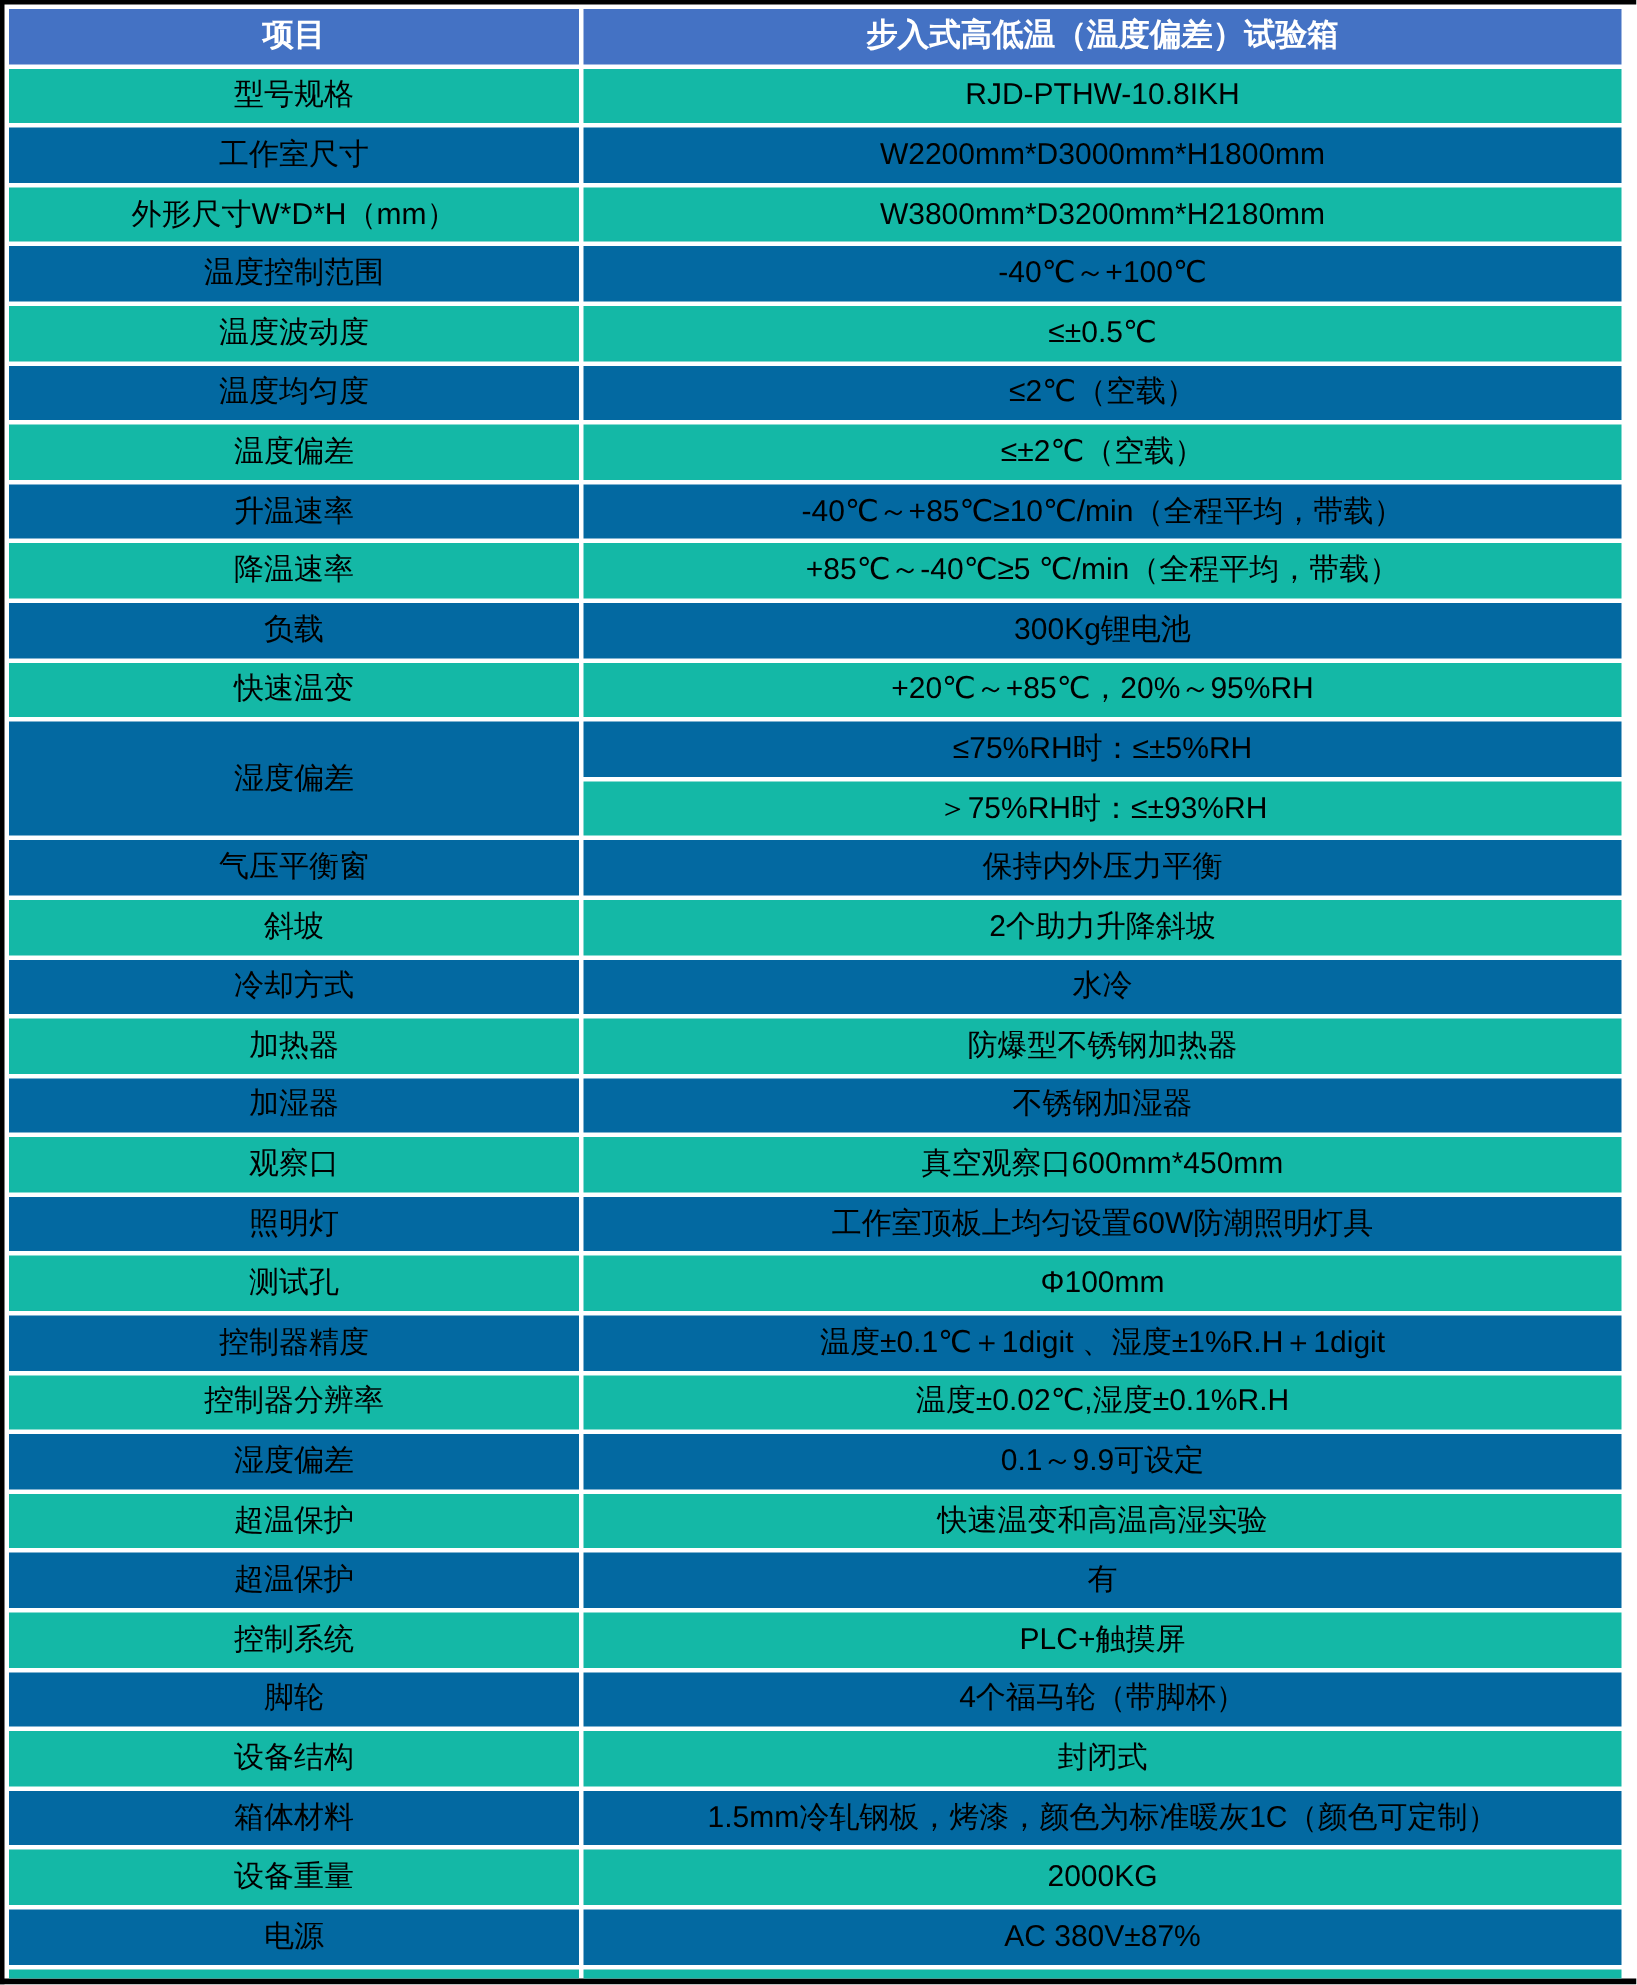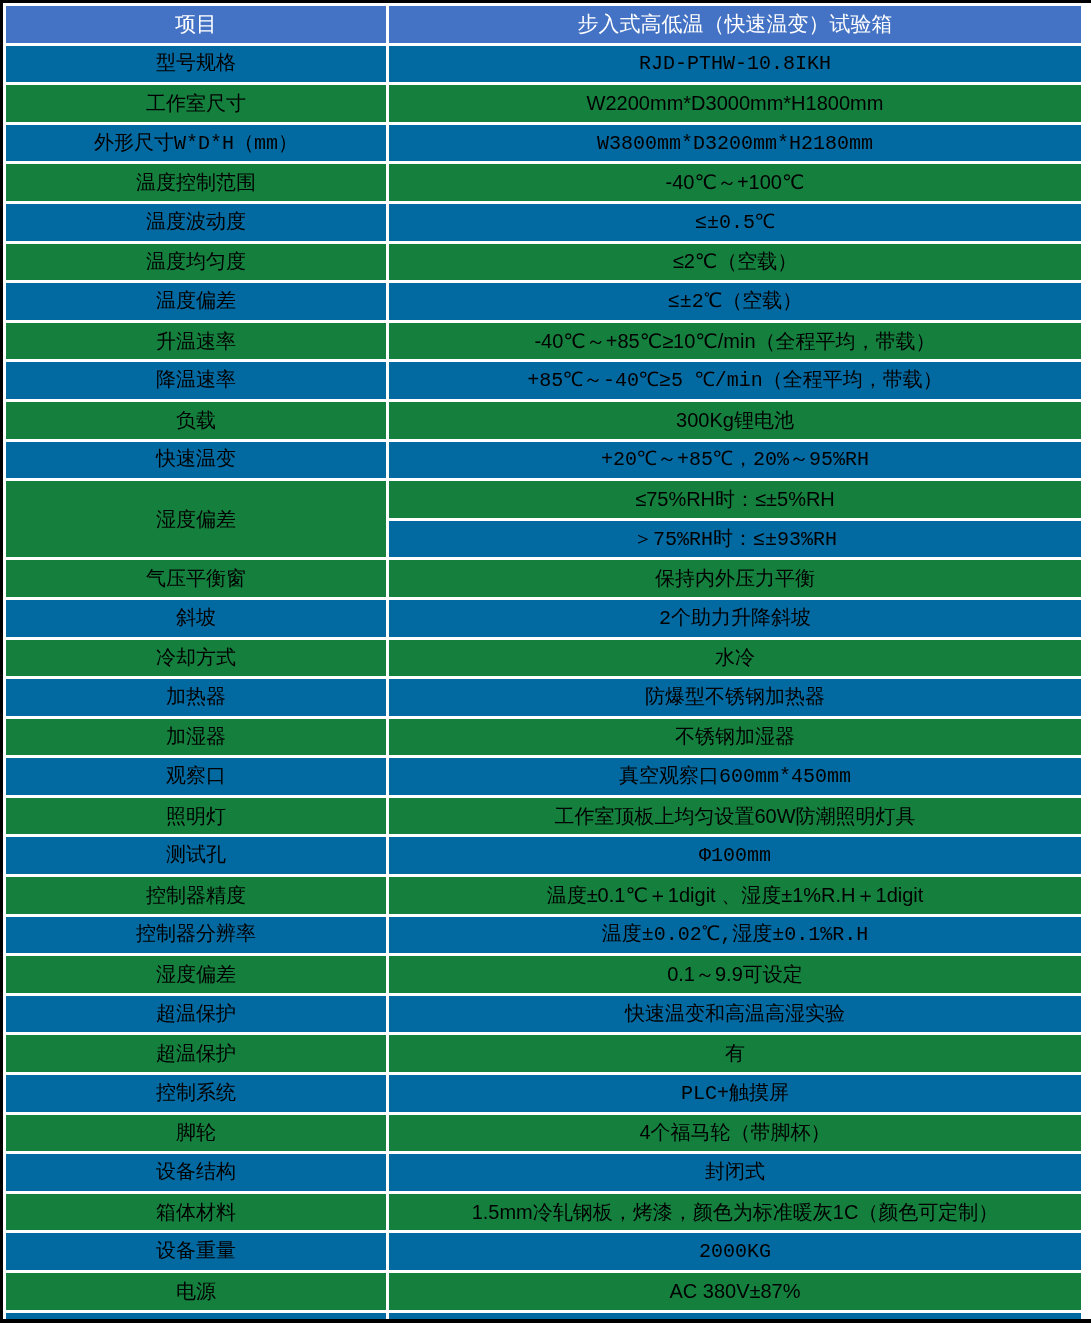--- a/index.html
+++ b/index.html
@@ -34,40 +34,40 @@
     vertical-align: middle;
     font-size: 20px;
     line-height: 1.15;
     color: #000000;
     overflow: hidden;
     white-space: nowrap;
   }
   .spec-table th {
     background: #4472C4;
     color: #ffffff;
-    font-weight: normal;
+    font-weight: bold;
     font-size: 21px;
     margin-left: 12px;
   }
-  .spec-table td.band-dark  { background: #0369a1; font-family: Liberation Mono, monospace; }
-  .spec-table td.band-light { background: #15803d; }
+  .spec-table td.band-dark  { background: #14b8a6; }
+  .spec-table td.band-light { background: #0369a1; }
 </style>
 </head>
 <body>
 
 <div class="frame">
   <table class="spec-table">
     <colgroup>
       <col class="c1">
       <col class="c2">
     </colgroup>
     <thead>
       <tr>
         <th>项目</th>
-        <th>步入式高低温（快速温变）试验箱</th>
+        <th>步入式高低温（温度偏差）试验箱</th>
       </tr>
     </thead>
     <tbody id="spec-body">
 
     <tr>
           <td class="band-dark">型号规格</td>
           <td class="band-dark">RJD-PTHW-10.8IKH</td>
         </tr>
         <tr>
           <td class="band-light">工作室尺寸</td>

